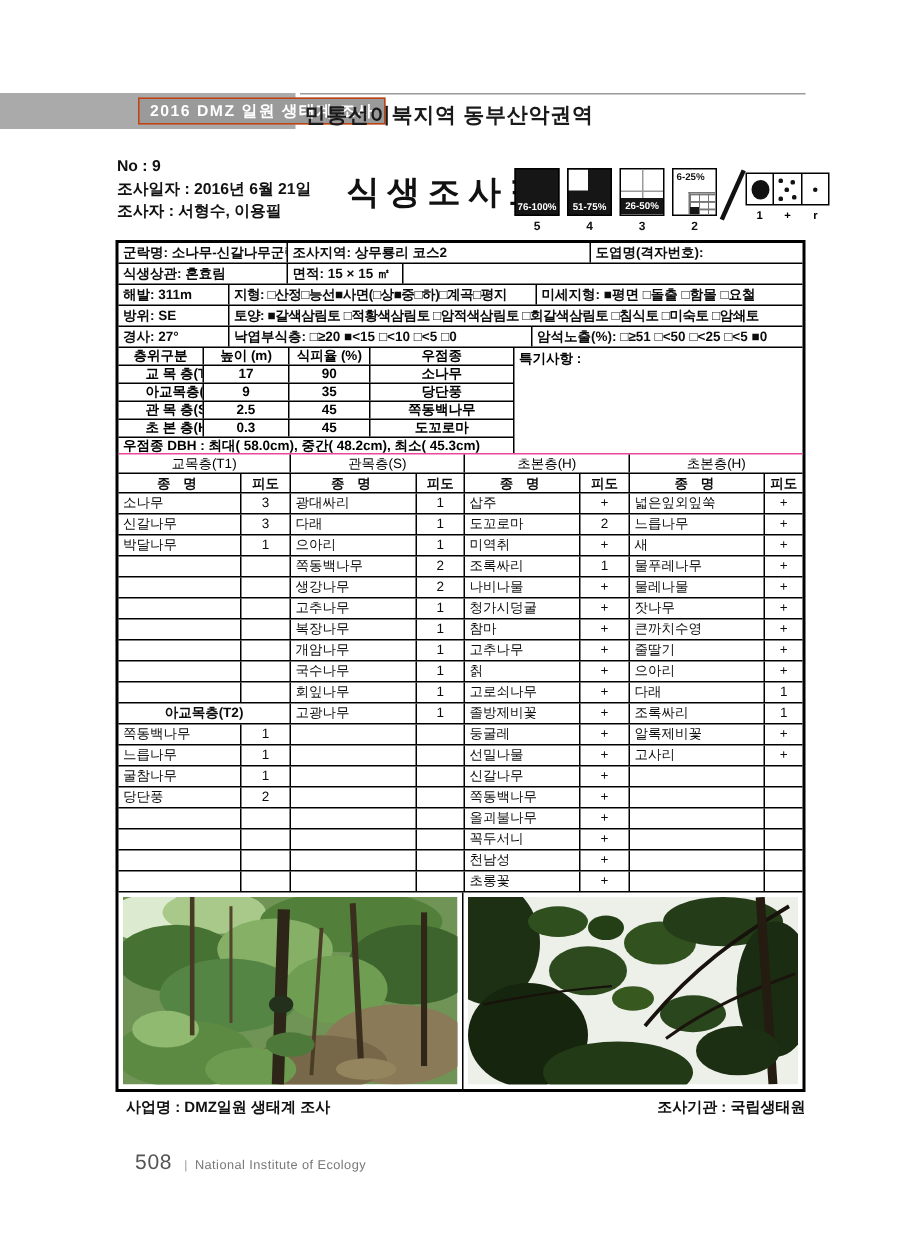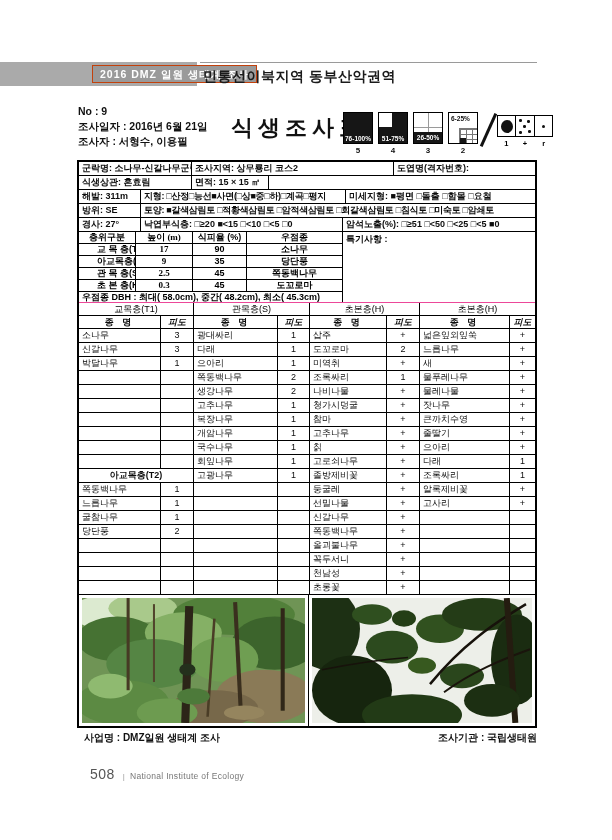--- a/index.html
+++ b/index.html
@@ -45,46 +45,46 @@
   .dots5 i { position:absolute; width:2.5px; height:2.5px; background:#111; border-radius:50%; }
   .lg-nums { display:flex; margin-top:2px; }
   .lg-nums span { flex:1; font-size:7.5px; font-weight:700; text-align:center; }
 
   
   .form { position:absolute; left:77px; top:160px; width:460px; height:568px; border:2px solid #000; background:#fff; }
   .cell { border-right:1px solid #000; padding-left:3px; white-space:nowrap; overflow:hidden; font-size:9px; font-weight:700; color:#0c0c0c; }
   .nb { border-right:none; }
 
   .info-row { display:flex; height:14px; line-height:13px; border-bottom:1px solid #000; }
-  .iw-a{width:113px;} .iw-b{width:202px;} .iw-c{width:77px;} .iw-d{width:62px;} .iw-e{width:205px;} .iw-f{width:202px;} .fx{flex:1;}
+  .iw-a{width:113px;} .iw-b{width:202px;} .iw-c{width:77px;} .iw-d{width:74px;} .iw-e{width:205px;} .iw-f{width:202px;} .fx{flex:1;}
   .tight { letter-spacing:-0.3px; }
 
   .layer-wrap { display:flex; height:71px; border-bottom:1px solid #ec4899; }
   .layer-left { width:264px; display:flex; flex-direction:column; border-right:1px solid #000; }
   .layer-right { flex:1; font-size:9px; font-weight:700; padding:1px 0 0 3px; }
   .l-row { display:flex; height:12px; line-height:11px; border-bottom:1px solid #000; }
   .lc { border-right:1px solid #000; font-size:9px; font-weight:700; overflow:hidden; white-space:nowrap; }
-  .lc0{width:57px; padding-left:18px;} .lc1{width:57px; text-align:center;font-family:Liberation Serif, serif;} .lc2{width:54px; text-align:center;} .lc3{flex:1; text-align:center; border-right:none;}
+  .lc0{width:57px; padding-left:18px;} .lc1{width:57px; text-align:center;} .lc2{width:54px; text-align:center;} .lc3{flex:1; text-align:center; border-right:none;}
   .l-head .lc0{text-align:center; padding-left:0;}
   .l-dbh { flex:1; font-size:9px; font-weight:700; line-height:10px; padding-left:3px; white-space:nowrap; overflow:hidden; }
 
   .sp-ghead, .sp-chead { display:flex; height:13px; line-height:12px; border-bottom:1px solid #000; }
   .gh { border-right:1px solid #000; text-align:center; font-size:9px; font-weight:400; overflow:hidden; }
   .gh0{width:115px;} .gh1{width:116px;} .gh2{width:110px;} .gh3{flex:1; border-right:none;}
   .sp-body { height:266px; display:flex; flex-direction:column; border-bottom:1px solid #000; }
   .sp-row { flex:1; display:flex; border-bottom:1px solid #000; }
   .sp-row:last-child { border-bottom:none; }
   .sp-cell { border-right:1px solid #000; font-size:9px; line-height:13px; white-space:nowrap; overflow:hidden; color:#0c0c0c; }
   .sp-name { padding-left:3px; }
   .sp-cov { text-align:center; }
   .w-n0{width:82px;} .w-c0{width:33px;} .w-n1{width:84px;} .w-c1{width:32px;}
   .w-n2{width:77px;} .w-c2{width:33px;} .w-n3{width:90px;} .w-c3{flex:1; border-right:none;}
   .sp-merged { width:115px; text-align:center; font-weight:700; }
   .ch-n{ text-align:center; padding-left:0; font-weight:700; letter-spacing:3px;}
-  .ch-c{ font-weight:700;font-style:italic; }
+  .ch-c{ font-weight:700; }
 
   .photo-row { display:flex; height:131px; }
   .photo-cell { width:230px; border-right:1px solid #000; padding:3px; }
   .photo-cell.right { flex:1; border-right:none; }
   .photo-cell svg { width:100%; height:100%; display:block; }
 
   .caption-left { position:absolute; left:84px; top:731px; font-size:10px; font-weight:700; color:#111; }
   .caption-right { position:absolute; right:75px; top:731px; font-size:10px; font-weight:700; color:#111; }
 
   .footer { position:absolute; left:90px; top:766px; display:flex; align-items:baseline; color:#555; }

